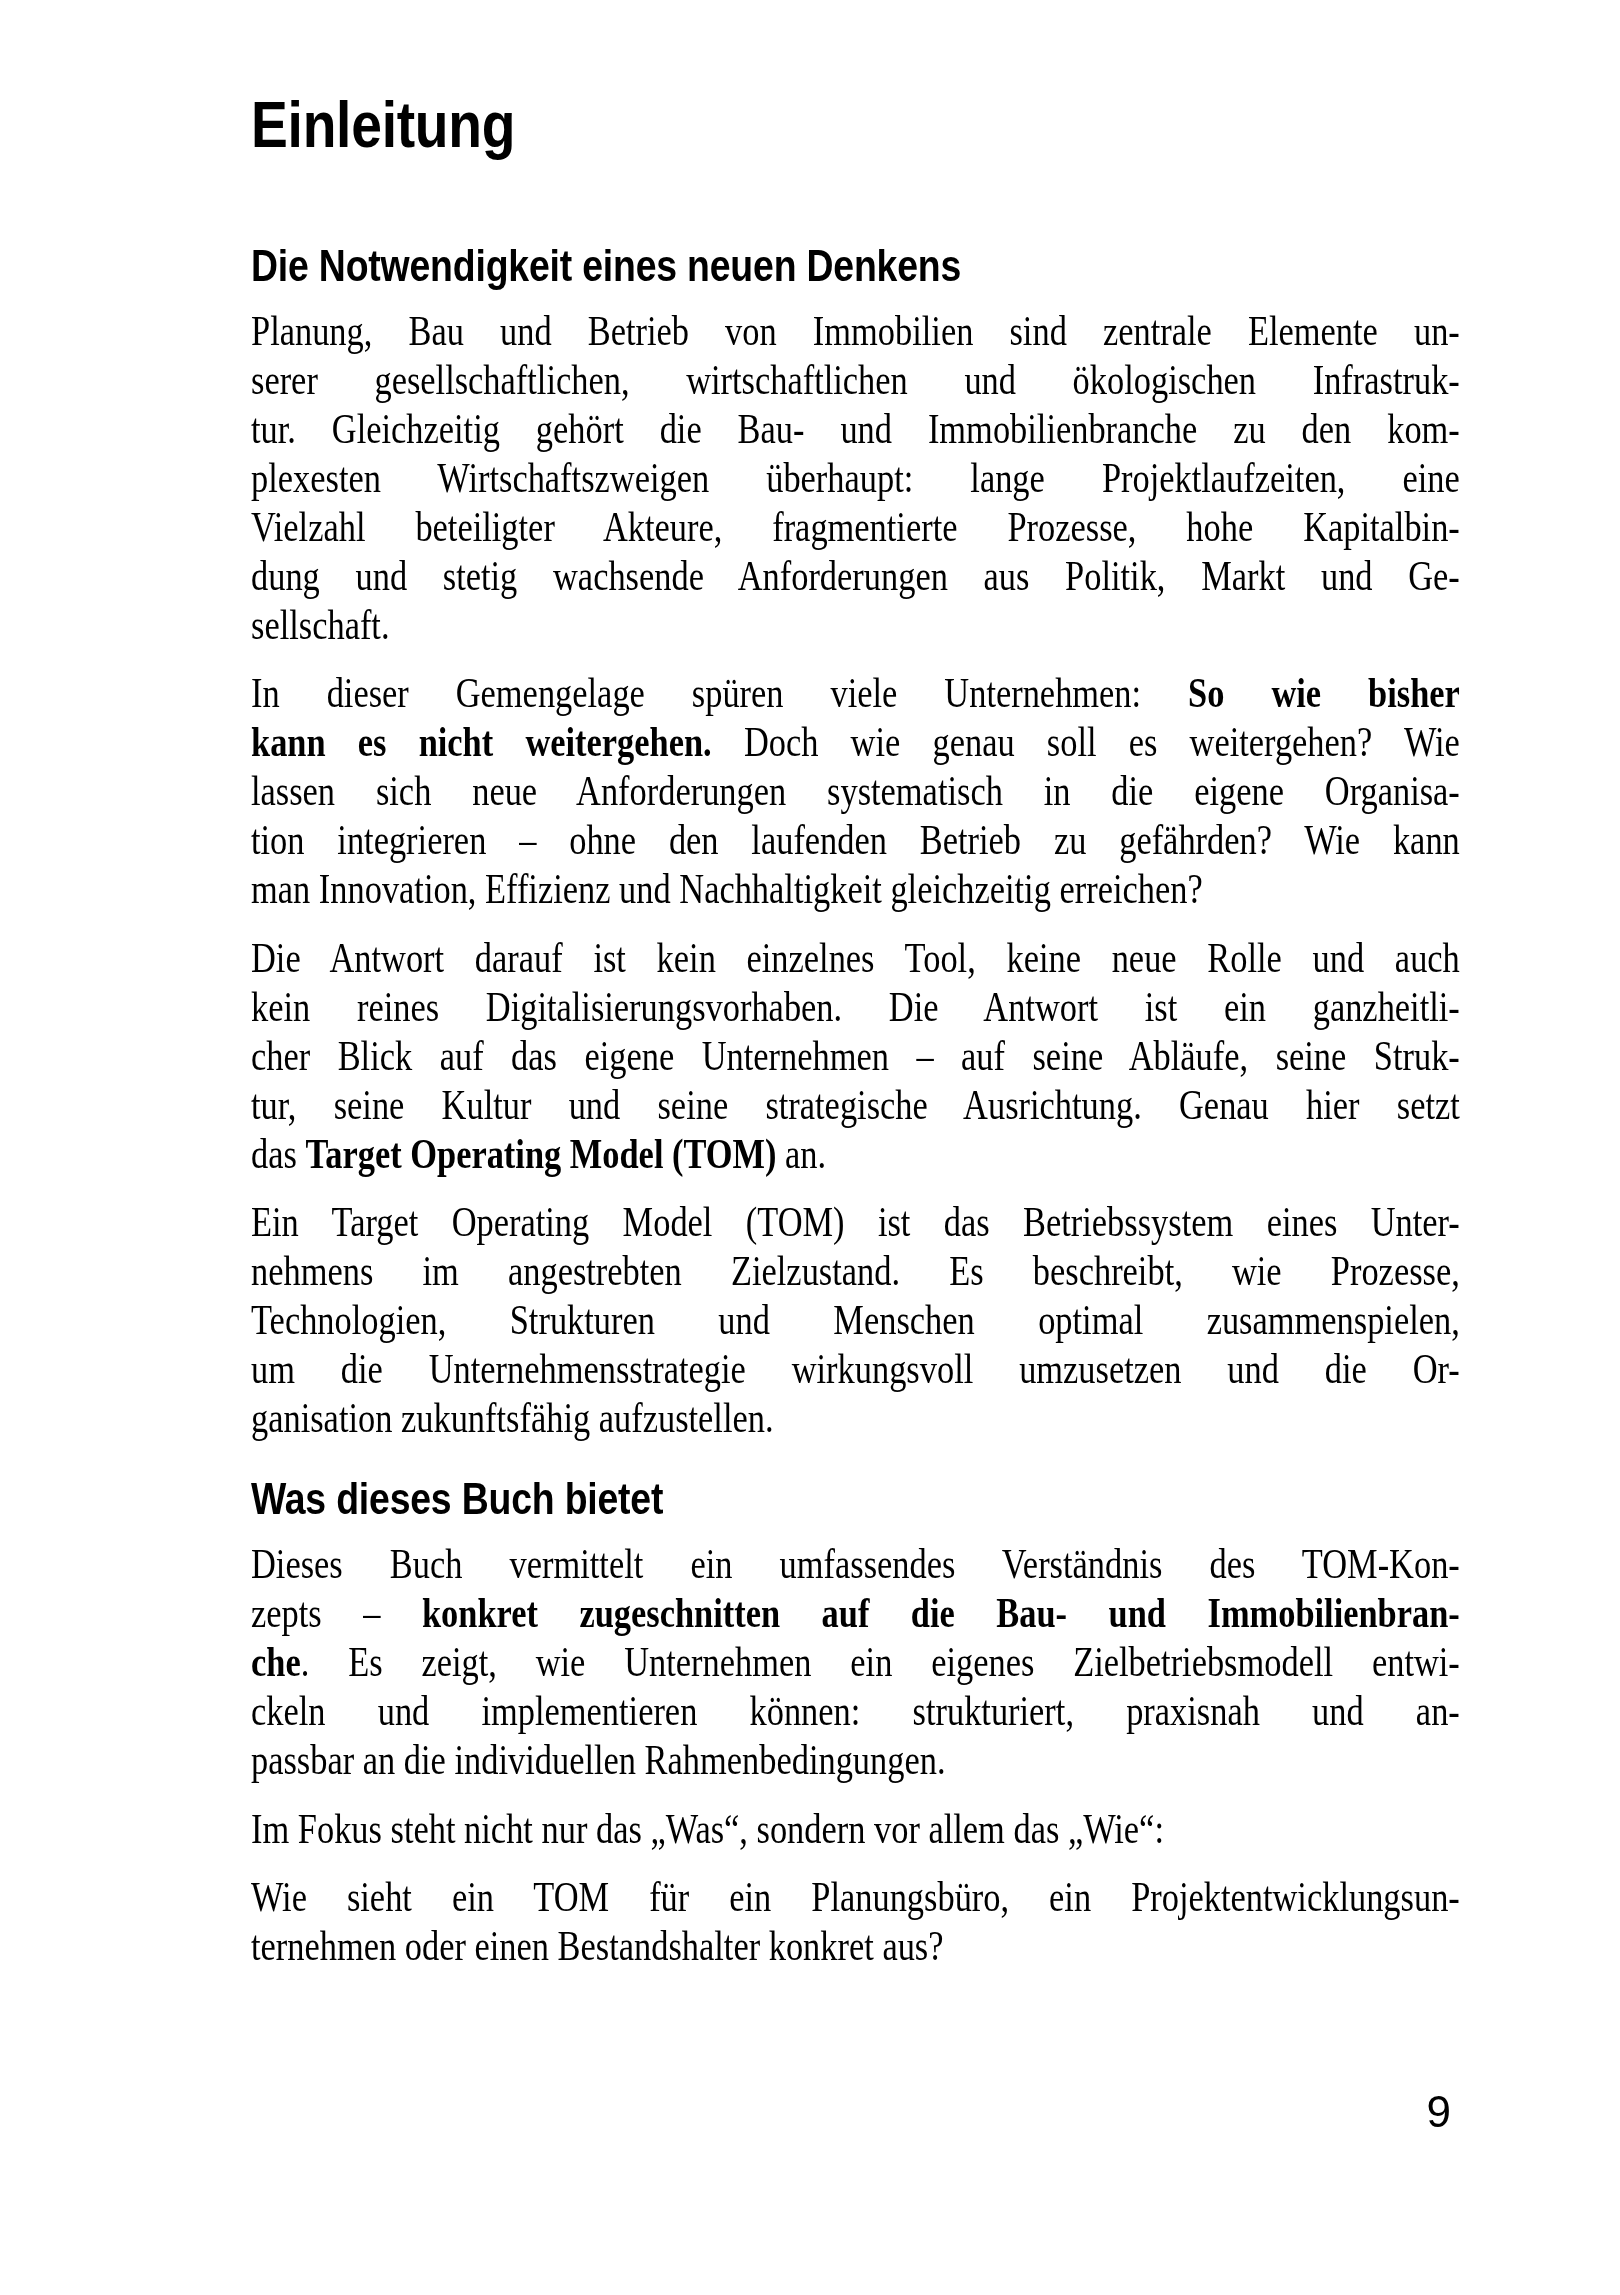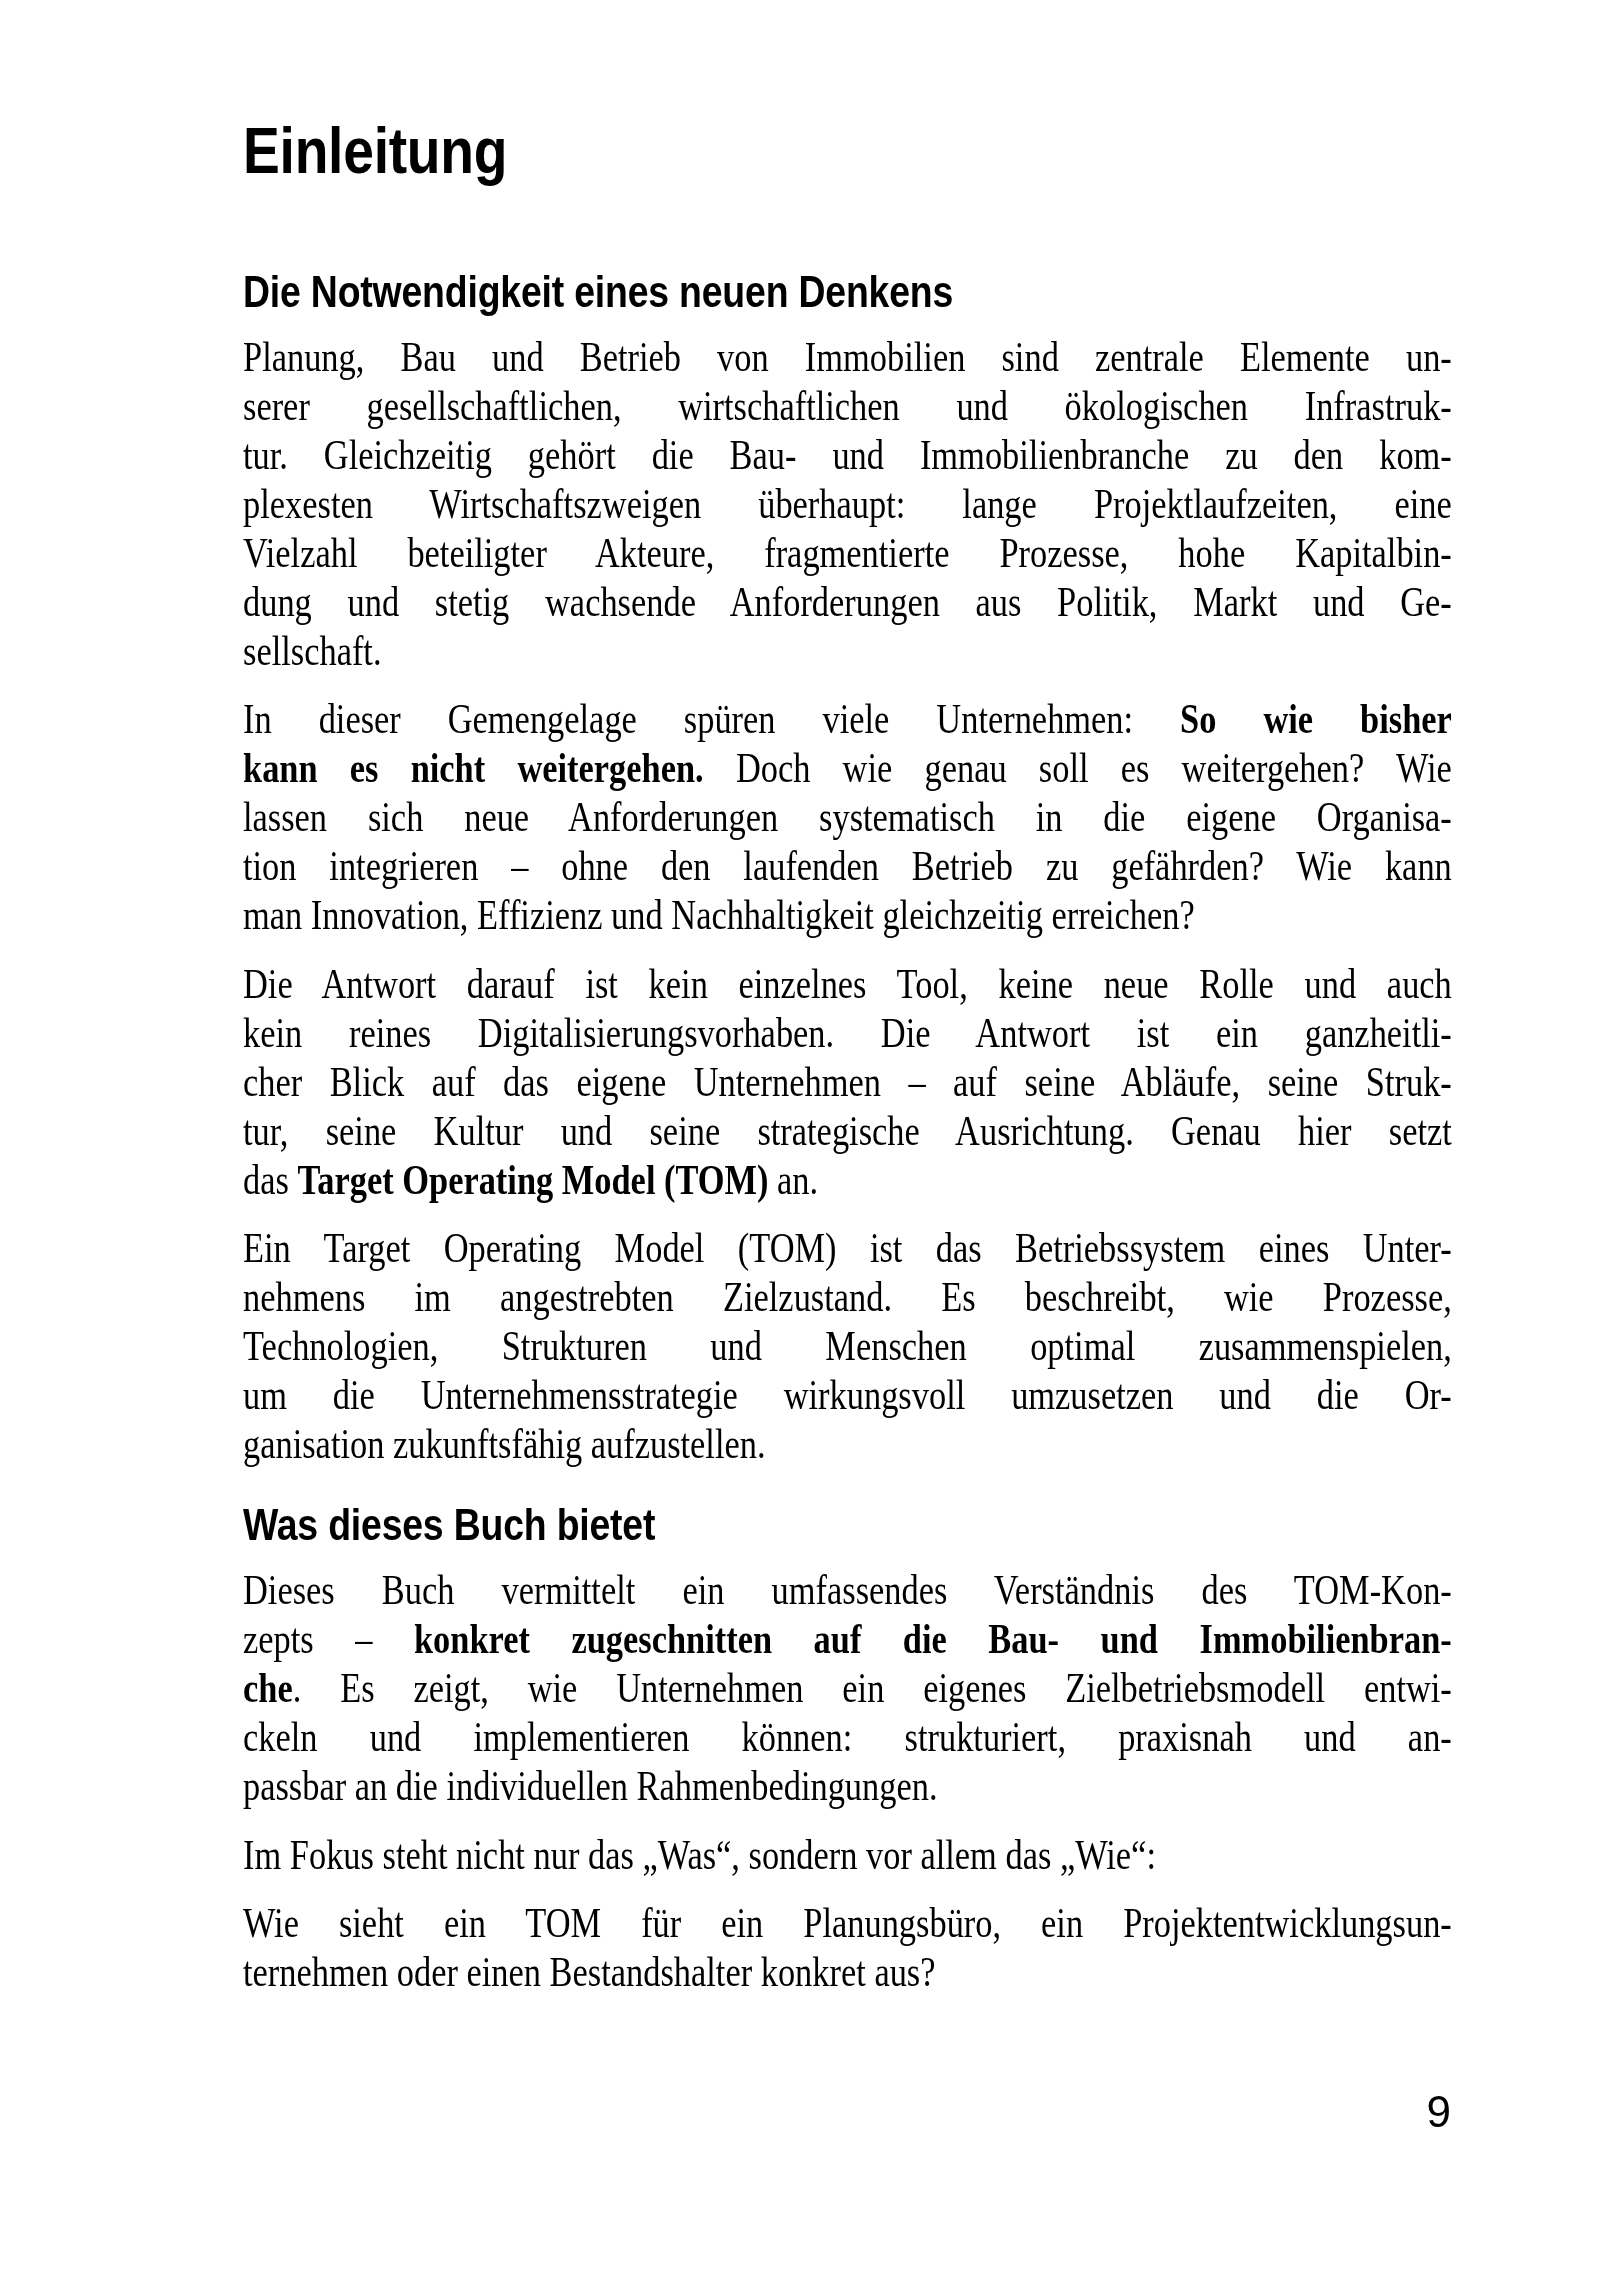--- a/index.html
+++ b/index.html
@@ -6,24 +6,24 @@
   .page {
     position: relative;
     width: 1620px;
     height: 2295px;
     background: #ffffff;
     color: #000000;
     overflow: hidden;
   }
   .content {
     position: absolute;
-    left: 243px;
+    left: 251px;
     top: 0;
     width: 1208px;
-    padding-top: 112px;
+    padding-top: 86px;
   }
   
   .chapter-title {
     font-family: "Liberation Sans", sans-serif;
     font-weight: 700;
     font-size: 65px;
     line-height: 78px;
     margin: 0;
     white-space: nowrap;
     transform: scaleX(0.85);

